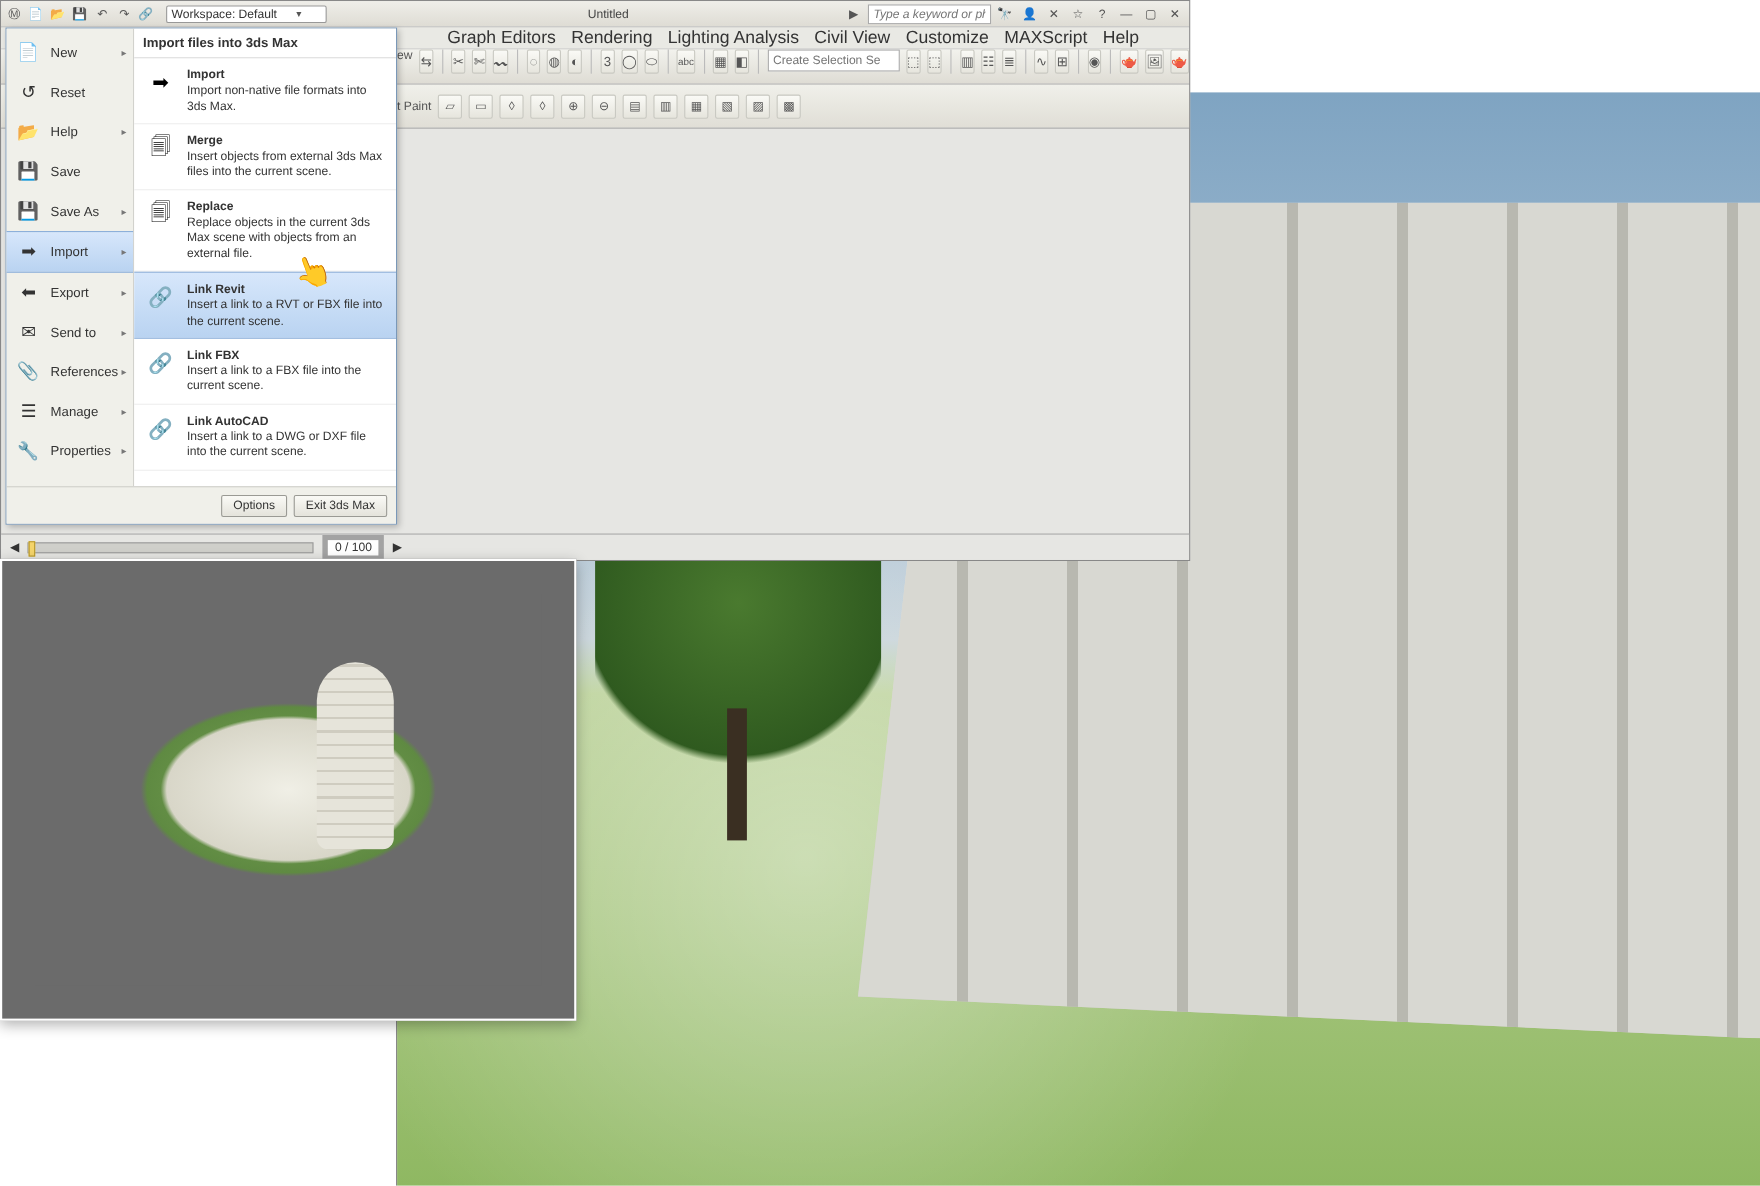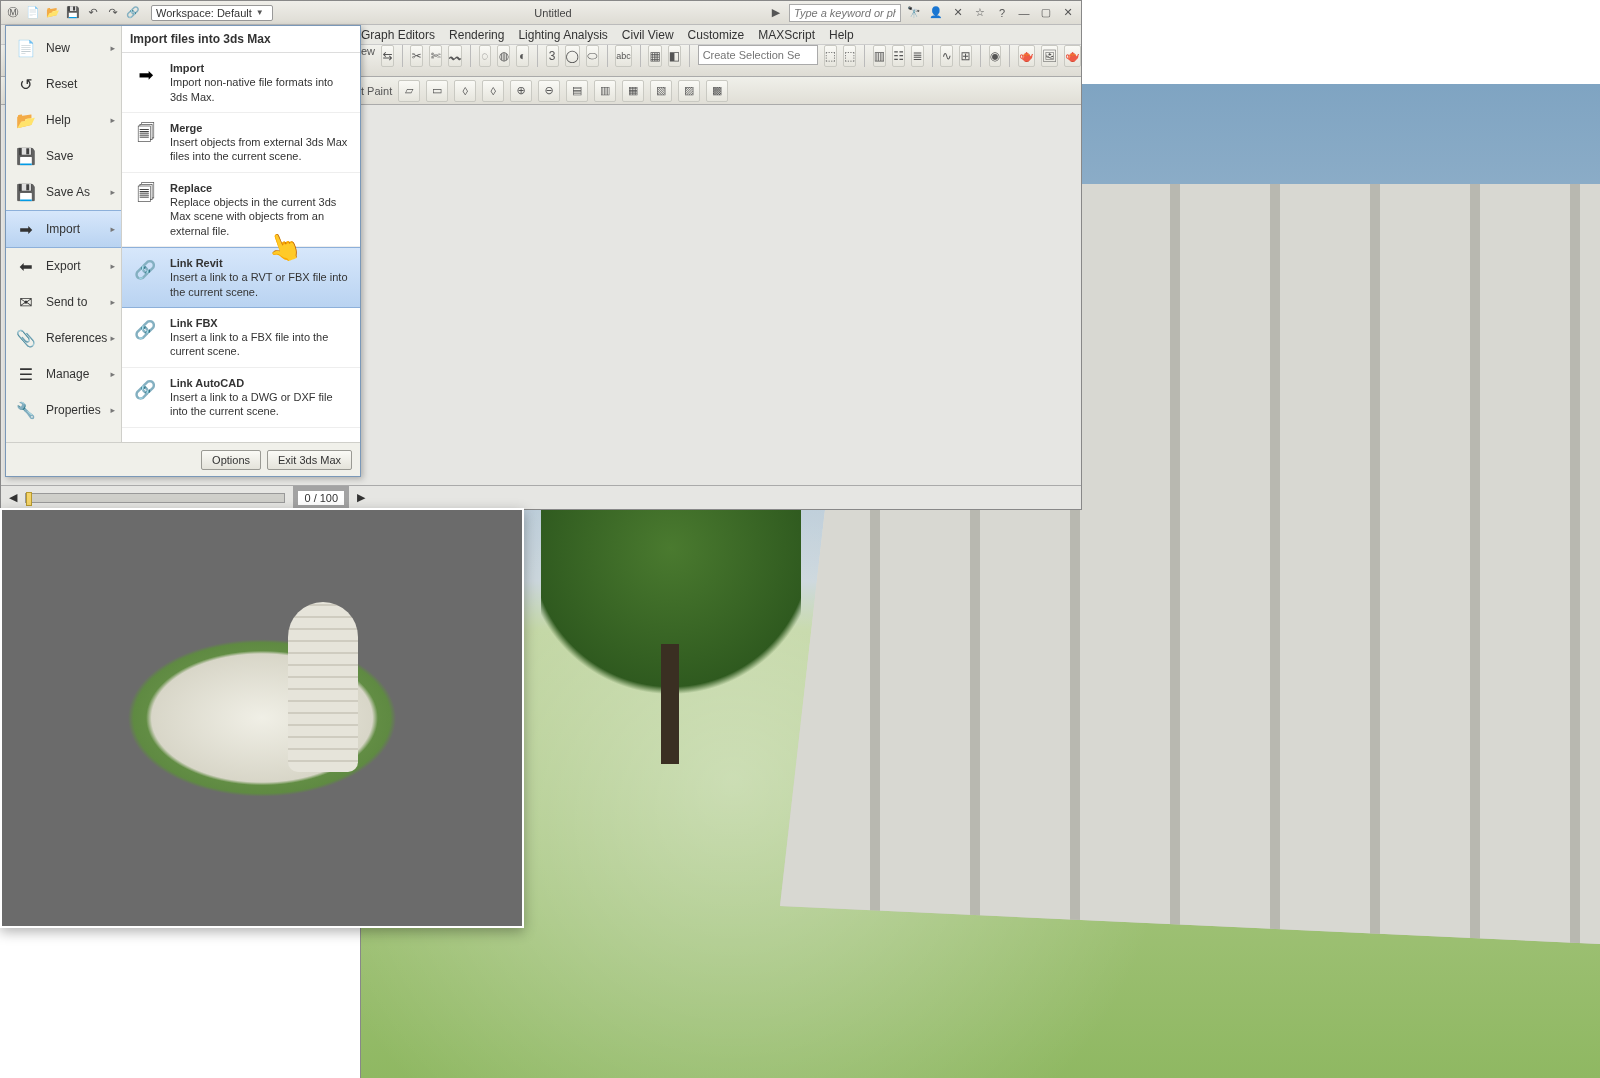--- a/index.html
+++ b/index.html
@@ -3,36 +3,36 @@
 <meta charset="utf-8">
 <style>
 * { margin: 0; padding: 0; box-sizing: border-box; font-family: "Segoe UI", Tahoma, sans-serif; }
 body { background: #fff; width: 1600px; height: 1078px; position: relative; overflow: hidden; }
 
 
 .app-window { position: absolute; left: 0; top: 0; width: 1082px; height: 510px; background: #e6e6e3; border: 1px solid #888; }
 
 .qat { height: 24px; background: linear-gradient(#efeee9,#dedcd4); display: flex; align-items: center; padding: 0 4px; gap: 4px; font-size: 11px; color: #333; border-bottom: 1px solid #bbb; }
 .qat .ico { width: 16px; height: 16px; display: inline-flex; align-items: center; justify-content: center; color: #555; }
-.qat .ws { margin-left: 6px; background: #fff; border: 1px solid #999; padding: 1px 8px 1px 4px; border-radius: 2px; display: flex; align-items: center; gap: 4px;}
+.qat .ws { margin-left: 6px; background: #fff; border: 1px solid #999; padding: 1px 20px 1px 4px; border-radius: 2px; display: flex; align-items: center; gap: 16px;}
 .qat .spacer { flex: 1; }
 .qat .title { position: absolute; left: 50%; transform: translateX(-50%); color: #444; margin-left: 12px; }
 .qat .search { background: #fff; border: 1px solid #aaa; width: 112px; height: 18px; padding: 0 4px; font-style: italic; color: #888; font-size: 11px;}
 .qat .rightico { width: 18px; height: 18px; display:inline-flex; align-items:center; justify-content:center; color:#555; }
 .qat .arrow-down { font-size: 8px; color: #555; }
 
-.menubar { height: 20px; background: #e9e9e4; display: flex; align-items: center; padding-left: 360px; gap: 14px; font-size: 12px; color: #333; border-bottom: 1px solid #ccc;}
+.menubar { height: 20px; background: #e9e9e4; display: flex; align-items: center; padding-left: 360px; gap: 14px; font-size: 16px; color: #333; border-bottom: 1px solid #ccc; justify-content: center;}
 .menubar span { cursor: default; }
 
 .toolbar { height: 32px; background: linear-gradient(#f2f2ed,#dedcd4); border-bottom: 1px solid #aaa; display: flex; align-items: flex-start; padding-left: 360px; gap: 6px;}
 .toolbar .tb { width: 22px; height: 22px; border: 1px solid #c9c9c2; background: linear-gradient(#fafaf6,#e6e5dd); border-radius: 2px; display: inline-flex; align-items: center; justify-content: center; font-size: 12px; color: #555;}
 .toolbar .sep { width: 1px; height: 22px; background: #bbb; margin: 0 2px;}
 .toolbar .seltxt { width: 120px; height: 20px; border: 1px solid #aaa; background: #fff; font-size: 11px; padding: 0 4px; color: #666;}
 
-.ribbon2 { height: 28px; background: linear-gradient(#f0f0ea,#e0ded6); border-bottom: 1px solid #aaa; display:flex; align-items:center; padding-left:360px; gap:6px;}
+.ribbon2 { height: 40px; background: linear-gradient(#f0f0ea,#e0ded6); border-bottom: 1px solid #aaa; display:flex; align-items:center; padding-left:360px; gap:6px;}
 .ribbon2 .tb { width: 22px; height: 22px; border: 1px solid #c9c9c2; background: linear-gradient(#fafaf6,#e6e5dd); border-radius: 2px; display:inline-flex; align-items:center; justify-content:center; font-size:11px; color:#555;}
 .ribbon2 .lbl { font-size: 11px; color: #555;}
 
 
 .appmenu { position: absolute; left: 4px; top: 24px; width: 356px; height: 452px; background: #f6f6f2; border: 1px solid #7a98b8; box-shadow: 2px 2px 6px rgba(0,0,0,.25); display: flex; flex-direction: column;}
 .appmenu-body { flex: 1; display: flex; }
 .appmenu-left { width: 116px; background: #f0f0ea; border-right: 1px solid #cfcfca; padding: 4px 0; }
 .appmenu-left .item { display: flex; align-items: center; gap: 8px; padding: 6px 8px; font-size: 12px; color: #333; position: relative;}
 .appmenu-left .item .ic { width: 24px; height: 24px; display:inline-flex; align-items:center; justify-content:center; font-size:16px;}
 .appmenu-left .item.selected { background: linear-gradient(#d7e7fb,#b9d3f1); border-top: 1px solid #8db0da; border-bottom: 1px solid #8db0da;}

